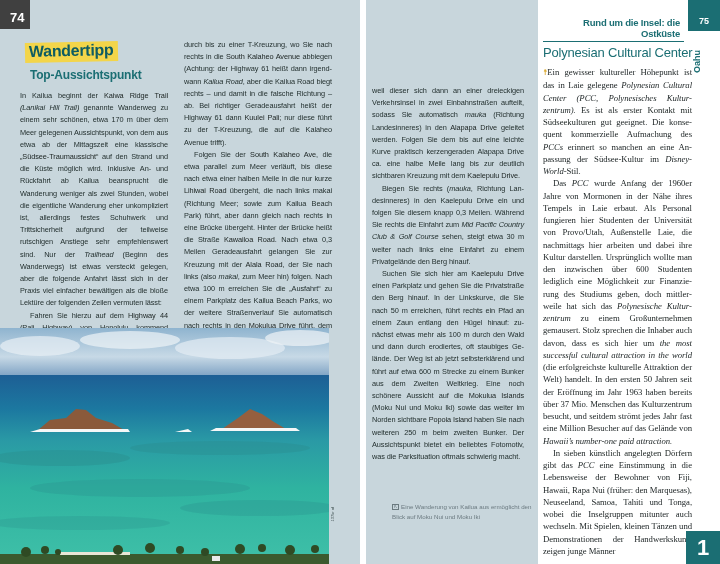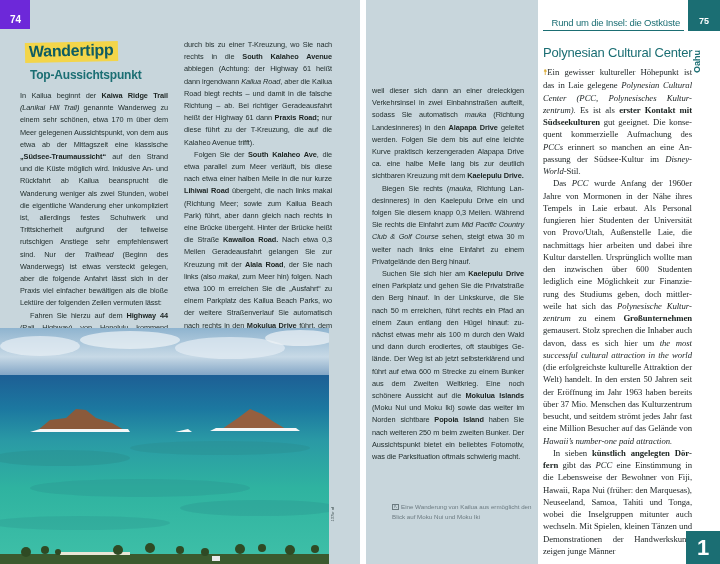--- a/index.html
+++ b/index.html
@@ -14,41 +14,41 @@
   .gutter {
     position: absolute; left: 360px; top: 0; width: 6px; height: 564px;
     background: #ffffff;
   }
   .page-mid {
     position: absolute; left: 366px; top: 0; width: 172px; height: 564px;
     background: #c8d6dc;
   }
   .page-num-tab-left {
     position: absolute; left: 0; top: 0; width: 30px; height: 29px;
-    background: #6d28d9; color: #ffffff; font-weight: bold; font-size: 10px;
+    background: #404040; color: #ffffff; font-weight: bold; font-size: 13px;
     display: flex; align-items: flex-end; padding: 0 0 4px 10px;
   }
   .wandertipp {
     position: absolute; left: 25px; top: 42px; padding: 0 5px 2px 4px;
     background: #f3d54a; color: #0e5c63; font-weight: bold;
     font-family: "Liberation Sans", sans-serif; font-size: 16px; letter-spacing: -0.3px;
     transform: rotate(-1.2deg);
   }
   .subhead {
     position: absolute; left: 30px; top: 68px; color: #1b6e73;
     font-weight: bold; font-size: 12px; letter-spacing: -0.2px;
   }
   .col {
     position: absolute; font-size: 7.35px; line-height: 12.2px; color: #23302f;
     text-align: justify; hyphens: manual;
     font-family: "Liberation Sans", sans-serif; letter-spacing: -0.08px;
   }
   .col p { margin: 0; }
   .col p.indent { text-indent: 10px; }
-  .col b { font-weight: bold; color: #1a2220; }
+  .col b { font-weight: normal; color: #1a2220; }
   .col i { font-style: italic; }
 
   .col-1 { left: 20px; top: 90px; width: 148px; }
   .col-2 { left: 184px; top: 39px; width: 148px; }
   .col-3 { left: 372px; top: 40px; width: 152px; margin-top: 45px; }
 
   
   .photo {
     position: absolute; left: 0; top: 328px; width: 329px; height: 236px;
     overflow: hidden;
@@ -67,21 +67,21 @@
     vertical-align: middle;
   }
 
   
   .page-right {
     position: absolute; left: 538px; top: 0; width: 182px; height: 564px;
     background: #ffffff;
   }
   .running-header {
     position: absolute; left: 543px; top: 17px; width: 141px;
-    color: #1b6e73; font-weight: normal; font-size: 9.5px; text-align: right;
+    color: #1b6e73; font-weight: bold; font-size: 9.5px; text-align: right;
     padding-right: 4px; padding-bottom: 2px; border-bottom: 1px solid #1b6e73;
     letter-spacing: -0.2px;
   }
   .page-num-tab-right {
     position: absolute; left: 688px; top: 0; width: 32px; height: 31px;
     background: #1b6e73; color: #ffffff; font-weight: bold; font-size: 9px;
     display: flex; align-items: flex-end; justify-content: center; padding-bottom: 5px;
   }
   .section-title {
     position: absolute; left: 543px; top: 45px; color: #1b6e73;
@@ -113,21 +113,21 @@
 <div class="page-num-tab-left">74</div>
 
 <div class="wandertipp">Wandertipp</div>
 <div class="subhead">Top-Aussichtspunkt</div>
 
 <div class="col col-1">
     <p>In Kailua beginnt der <b>Kaiwa Ridge Trail</b> <i>(Lanikai Hill Trail)</i> genannte Wanderweg zu einem sehr schönen, etwa 170 m über dem Meer gelege­nen Aussichtspunkt, von dem aus etwa ab der Mittagszeit eine klassische <b>„Südsee-Traumaus­sicht“</b> auf den Strand und die Küste möglich wird. Inklusive An- und Rückfahrt ab Kailua be­ansprucht die Wanderung weniger als zwei Stunden, wobei die eigentliche Wanderung eher unkompliziert ist, allerdings festes Schuh­werk und Trittsicherheit aufgrund der teilweise rutschigen Anstiege sehr empfehlenswert sind. Nur der <i>Trailhead</i> (Beginn des Wanderwegs) ist etwas versteckt gelegen, aber die folgende An­fahrt lässt sich in der Praxis viel einfacher bewäl­tigen als die bloße Lektüre der folgenden Zeilen vermuten lässt:</p>
     <p class="indent">Fahren Sie hierzu auf dem <b>Highway 44</b> (Pali Highway) von Honolulu kommend geradeaus</p>
   </div>
 <div class="col col-2">
-    <p>durch bis zu einer T-Kreuzung, wo Sie nach rechts in die <b>South Kalaheo Avenue</b> abbiegen (Achtung: der Highway 61 heißt dann irgend­wann <i>Kailua Road</i>, aber die Kailua Road biegt rechts – und damit in die falsche Richtung – ab. Bei richtiger Geradeausfahrt heißt der Highway 61 dann <b>Praxis Road;</b> nur diese führt zu der T-Kreuzung, die auf die Kalaheo Avenue trifft).</p>
+    <p>durch bis zu einer T-Kreuzung, wo Sie nach rechts in die <b>South Kalaheo Avenue</b> abbiegen (Achtung: der Highway 61 heißt dann irgend­wann <i>Kailua Road</i>, aber die Kailua Road biegt rechts – und damit in die falsche Richtung – ab. Bei richtiger Geradeausfahrt heißt der Highway 61 dann <b>Kuulei Pali;</b> nur diese führt zu der T-Kreuzung, die auf die Kalaheo Avenue trifft).</p>
     <p class="indent">Folgen Sie der <b>South Kalaheo Ave</b>, die etwa parallel zum Meer verläuft, bis diese nach etwa einer halben Meile in die nur kurze <b>Lihiwai Road</b> übergeht, die nach links makai (Richtung Meer; sowie zum Kailua Beach Park) führt, aber dann gleich nach rechts in eine Brücke über­geht. Hinter der Brücke heißt die Straße <b>Kawai­loa Road.</b> Nach etwa 0,3 Meilen Geradeausfahrt gelangen Sie zur Kreuzung mit der <b>Alala Road</b>, der Sie nach links (also <i>makai</i>, zum Meer hin) fol­gen. Nach etwa 100 m erreichen Sie die „Aus­fahrt“ zu einem Parkplatz des Kailua Beach Parks, wo der weitere Straßenverlauf Sie auto­matisch nach rechts in den <b>Mokulua Drive</b> führt, dem Sie nur ca. 0,2 Meilen lang folgen,</p>
   </div>
 <div class="col col-3">
     <p>weil dieser sich dann an einer dreieckigen Verkehrsinsel in zwei Einbahnstraßen auf­teilt, sodass Sie automatisch <i>mauka</i> (Rich­tung Landesinneres) in den <b>Alapapa Drive</b> geleitet werden. Folgen Sie dem bis auf eine leichte Kurve praktisch kerzengeraden Ala­papa Drive ca. eine halbe Meile lang bis zur deutlich sichtbaren Kreuzung mit dem <b>Kae­lepulu Drive.</b></p>
     <p class="indent">Biegen Sie rechts (<i>mauka</i>, Richtung Lan­desinneres) in den Kaelepulu Drive ein und folgen Sie diesem knapp 0,3 Meilen. Wäh­rend Sie rechts die Einfahrt zum <i>Mid Pacific Country Club &amp; Golf Course</i> sehen, steigt etwa 30 m weiter nach links eine Einfahrt zu einem Privatgelände den Berg hinauf.</p>
     <p class="indent">Suchen Sie sich hier am <b>Kaelepulu Drive</b> einen Parkplatz und gehen Sie die Privatstra­ße den Berg hinauf. In der Linkskurve, die Sie nach 50 m erreichen, führt rechts ein Pfad an einem Zaun entlang den Hügel hinauf: zu­nächst etwas mehr als 100 m durch den Wald und dann durch erodiertes, oft staubiges Ge­lände. Der Weg ist ab jetzt selbsterklärend und führt auf etwa 600 m Strecke zu einem Bunker aus dem Zweiten Weltkrieg. Eine noch schönere Aussicht auf die <b>Mokulua Is­lands</b> (Moku Nui und Moku Iki) sowie das weiter im Norden sichtbare <b>Popoia Island</b> haben Sie nach weiteren 250 m beim zweiten Bunker. Der Aussichtspunkt bietet ein beliebtes Fotomotiv, was die Parksituation oftmals schwierig macht.</p>
   </div>
 
 <div class="photo">
   <svg width="329" height="236" viewBox="0 0 329 236" xmlns="http://www.w3.org/2000/svg">

